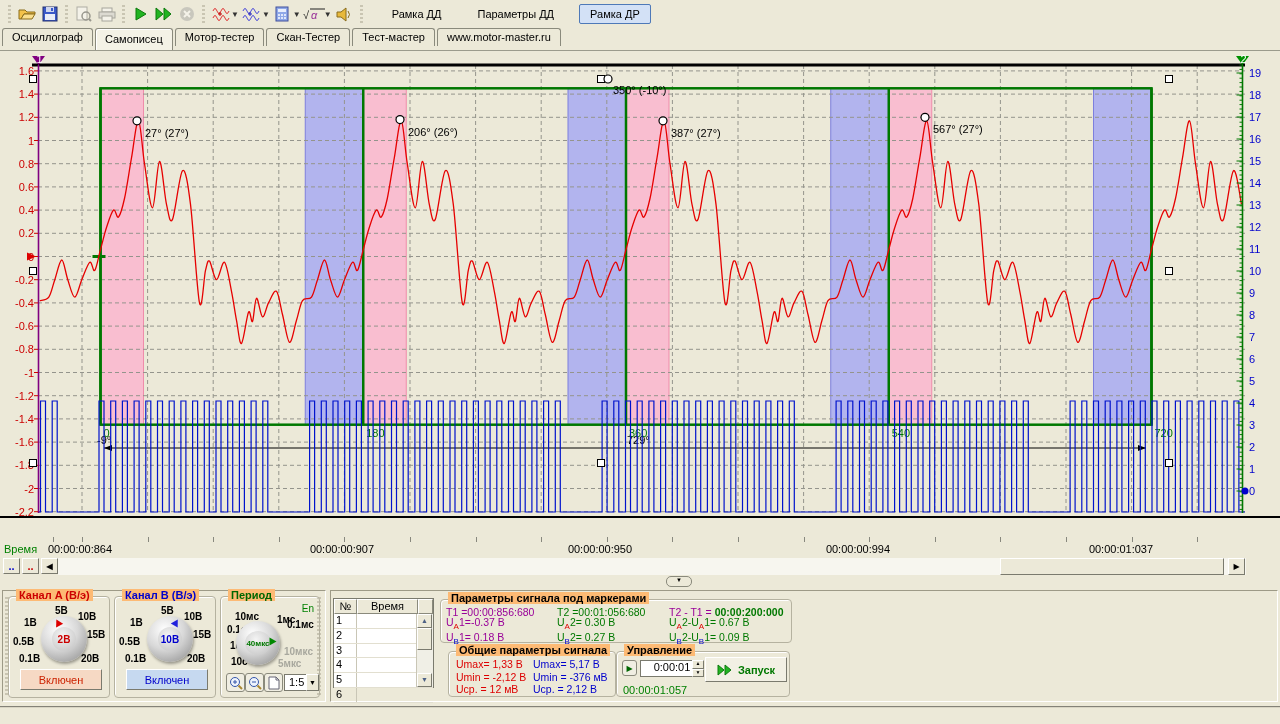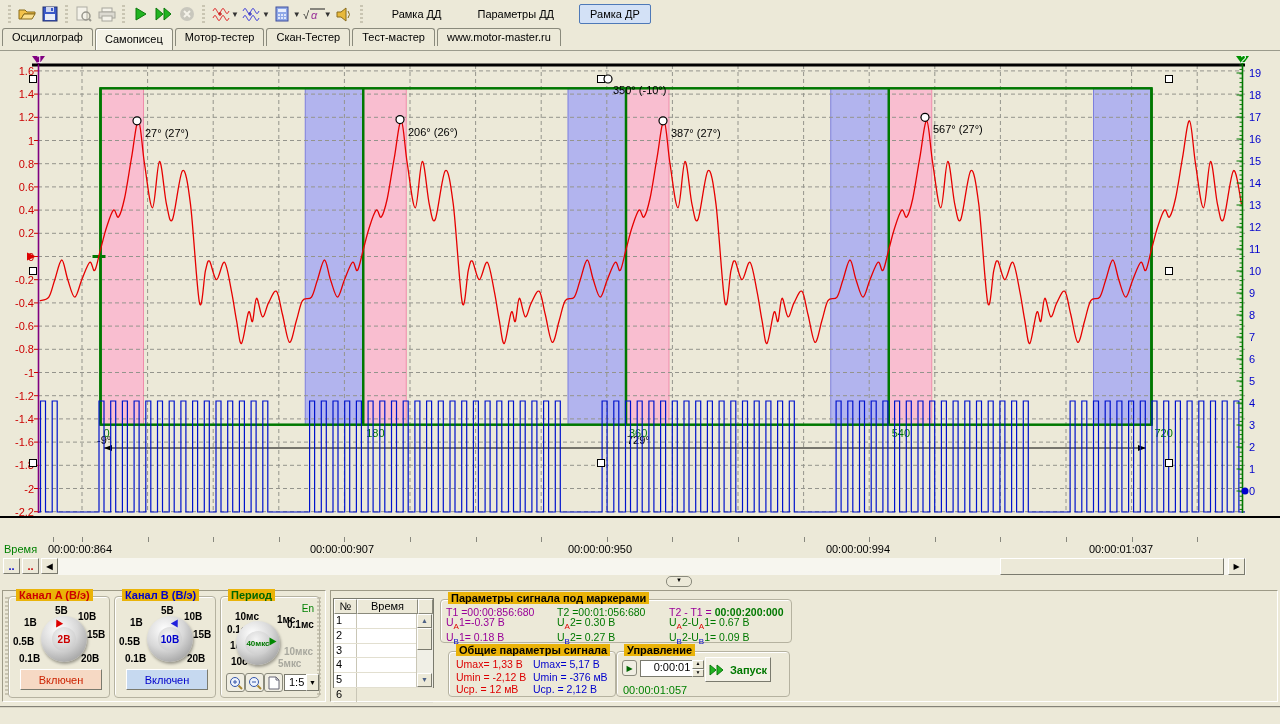--- a/index.html
+++ b/index.html
@@ -34,21 +34,21 @@
   .htrack{position:absolute;top:21px;left:58px;width:1188px;height:17px;background:#f7f6ef;}
   .hthumb{position:absolute;top:21px;left:1000px;width:224px;height:17px;background:#ece9d8;border:1px solid;border-color:#fff #7a7a6e #7a7a6e #fff;box-sizing:border-box;}
   .harrow{position:absolute;top:21px;left:1228px;width:17px;height:17px;background:#ece9d8;border:1px solid;border-color:#fff #7a7a6e #7a7a6e #fff;box-sizing:border-box;font-size:8px;display:flex;align-items:center;justify-content:center;}
   .collapse{position:absolute;top:39px;left:666px;width:24px;height:9px;border:1px solid #8a8a7c;border-radius:5px;background:#ece9d8;font-size:6px;line-height:7px;text-align:center;}
 
   
   .bottom{position:absolute;top:588px;left:0;width:1280px;height:118px;}
   .sunk{position:absolute;border:1px solid;border-color:#9d9a87 #fff #fff #9d9a87;background:#ece9d8;box-sizing:border-box;}
   .grip{position:absolute;top:6px;width:4px;height:100px;background:repeating-linear-gradient(#c9c5b2 0 2px,#ece9d8 2px 4px);}
   .gb{position:absolute;border:1px solid #b5b2a0;border-radius:4px;box-shadow:inset 1px 1px 0 #fff;box-sizing:border-box;}
-  .gb>.t{position:absolute;top:-8px;left:7px;background:#eab308;padding:0 3px;font-weight:bold;white-space:nowrap;}
+  .gb>.t{position:absolute;top:-8px;left:7px;background:#fdba74;padding:0 3px;font-weight:bold;white-space:nowrap;}
   .t.red{color:#cc0000;}.t.blue{color:#0000cc;}.t.green{color:#006600;}
   .dl{position:absolute;font-size:10px;font-weight:bold;white-space:nowrap;}
   .dl.gray{color:#a8a89e;}
   .knob{position:absolute;border-radius:50%;background:radial-gradient(circle at 38% 30%,#fff,#d8d8d8 45%,#a8a8a8 78%,#8d8d8d);box-shadow:1px 2px 3px rgba(0,0,0,.35);}
   .kcap{position:absolute;border-radius:50%;background:radial-gradient(circle at 42% 35%,#f4f4f4,#cdcdcd 75%,#b2b2b2);display:flex;align-items:center;justify-content:center;font-weight:bold;}
   .ptr{position:absolute;width:0;height:0;border-left:4px solid transparent;border-right:4px solid transparent;}
   .onbtn{position:absolute;height:21px;border:1px solid;border-color:#fff #7a7a6e #7a7a6e #fff;display:flex;align-items:center;justify-content:center;box-sizing:border-box;}
   .sqbtn{position:absolute;width:19px;height:19px;background:#f0eee2;border:1px solid #8a8a7c;border-radius:3px;display:flex;align-items:center;justify-content:center;box-sizing:border-box;}
   .combo{position:absolute;background:#fff;border:1px solid #7a7a6e;height:17px;line-height:15px;padding-left:4px;box-sizing:border-box;}
   .cbtn{position:absolute;width:13px;height:17px;background:#ece9d8;border:1px solid;border-color:#fff #7a7a6e #7a7a6e #fff;font-size:7px;text-align:center;line-height:15px;box-sizing:border-box;}
@@ -639,21 +639,21 @@
     </div>
 
     <div class="gb" style="left:616px;top:63px;width:174px;height:46px;">
       <b class="t">Управление</b>
       <div class="sqbtn" style="left:5px;top:8px;width:15px;height:16px;font-size:8px;color:#006600;">▶</div>
       <div class="spin" style="left:23px;top:8px;width:64px;height:17px;">0:00:01</div>
       <div class="spinner" style="left:75px;top:8px;">
           <div>▲</div>
           <div>▼</div>
         </div>
-      <div class="startbtn" style="left:88px;top:5px;width:66px;height:25px;">
+      <div class="startbtn" style="left:88px;top:5px;width:82px;height:25px;">
         <svg width="16" height="12">
             <path d="M1 1 L7 6 L1 11 z" fill="#21b421" stroke="#0d7a0d"></path>
             <path d="M8 1 L14 6 L8 11 z" fill="#21b421" stroke="#0d7a0d"></path>
           </svg>
         <span>Запуск</span>
       </div>
       <div style="position:absolute;left:6px;top:32px;color:#008000;">00:00:01:057</div>
     </div>
   </div>
 

